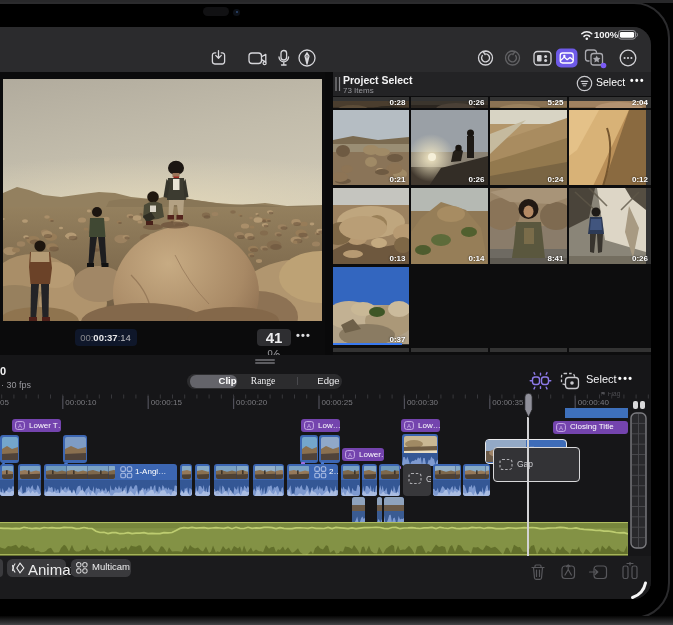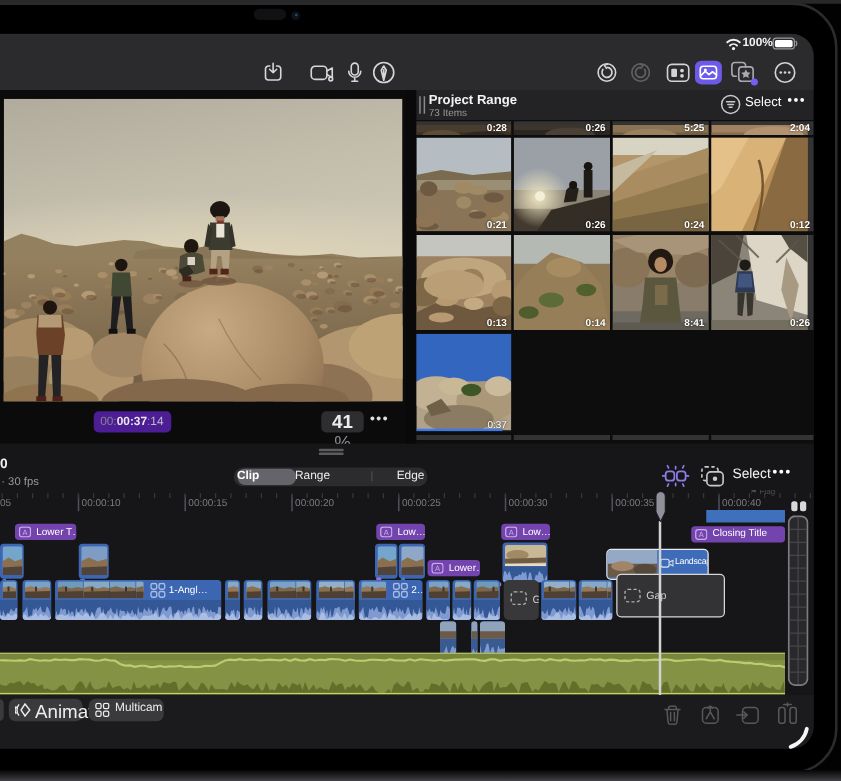--- a/index.html
+++ b/index.html
@@ -293,34 +293,34 @@
 <circle cx="37" cy="167" r="5.6" fill="#1d150e"></circle>
 <path d="M27 173 L47 173 L49 189 L47 205 L27.5 205 L26 188 Z" fill="#6b4228"></path>
 <path d="M28 173 L46 173 L46.5 183 L27.5 183 Z" fill="#b39a74"></path>
 <path d="M28 205 L36 205 L33 240 L27.5 239 Z" fill="#232326"></path>
 <path d="M38 205 L46 205 L45.5 239 L39.5 240 Z" fill="#232326"></path>
 <rect x="26" y="238" width="8" height="4.5" fill="#4e2019"></rect>
             <rect x="39" y="238" width="8" height="4.5" fill="#4e2019"></rect>
 </g>
 
 </svg>
-<div class="ab" style="left:74.5px;top:257px;width:62px;height:17px;background:#4c1d95;border-radius:4px;color:#fff;font-size:9.5px;line-height:17px;text-align:center;"><span style="color:#86868a">00:</span><span style="color:#e8e8ea;font-weight:700">00:37</span><span style="color:#86868a">:</span><span style="color:#bebec2">14</span></div>
+<div class="ab" style="left:74.5px;top:257px;width:62px;height:17px;background:#0f172a;border-radius:4px;color:#fff;font-size:9.5px;line-height:17px;text-align:center;"><span style="color:#86868a">00:</span><span style="color:#e8e8ea;font-weight:700">00:37</span><span style="color:#86868a">:</span><span style="color:#bebec2">14</span></div>
 <div class="ab" style="left:257px;top:257px;width:34px;height:17px;background:#2e2e31;border-radius:4px;font-size:15px;line-height:17px;text-align:center;"><span style="color:#ededef;font-weight:700">41</span> <span style="color:#8a8a8e">%</span></div>
 <div class="ab" style="left:296px;top:255px;width:20px;height:17px;color:#dedee0;font-size:11px;font-weight:700;line-height:16px;letter-spacing:1.2px;">•••</div>
 </div>
 <div class="ab" style="left:325px;top:45px;width:8px;height:283px;background:#09090a;"></div>
 <div class="ab" style="left:333px;top:45px;width:318px;height:283px;background:#0d0d0e;overflow:hidden;">
 <div class="ab" style="left:0;top:0;width:318px;height:24px;background:#232325;"></div>
 <svg class="ab" style="left:1px;top:4px" width="8" height="16" viewBox="0 0 8 16">
           <g stroke="#8a8a8e" stroke-width="1.2">
             <line x1="2" y1="1" x2="2" y2="15"></line>
             <line x1="5.5" y1="1" x2="5.5" y2="15"></line>
           </g>
         </svg>
-<div class="ab" style="left:10px;top:2px;width:120px;height:12px;color:#f2f2f3;font-size:10.5px;font-weight:700;">Project Range</div>
+<div class="ab" style="left:10px;top:2px;width:120px;height:12px;color:#f2f2f3;font-size:10.5px;font-weight:700;">Project Select</div>
 <div class="ab" style="left:10px;top:13.5px;width:120px;height:10px;color:#98989d;font-size:8px;">73 Items</div>
 <svg class="ab" style="left:243px;top:3px" width="17" height="17" viewBox="0 0 17 17">
 <circle cx="8.5" cy="8.5" r="7.2" fill="none" stroke="#cacace" stroke-width="1.2"></circle>
 <g stroke="#cacace" stroke-width="1.1" stroke-linecap="round">
             <line x1="5.2" y1="6.4" x2="11.8" y2="6.4"></line>
             <line x1="6.2" y1="8.6" x2="10.8" y2="8.6"></line>
             <line x1="7.3" y1="10.8" x2="9.7" y2="10.8"></line>
           </g>
         </svg>
 <div class="ab" style="left:263px;top:4px;width:36px;height:14px;color:#fff;font-size:10.5px;">Select</div>
@@ -453,34 +453,34 @@
             <rect x="0" y="0" width="77" height="39" fill="#3366bf"></rect>
             <rect x="0" y="38" width="77" height="39" fill="#b0a188"></rect>
             <rect width="77" height="38" fill="#3366bf"></rect>
             <ellipse cx="16" cy="48" rx="22" ry="14" fill="#c2b193"></ellipse>
             <ellipse cx="56" cy="54" rx="24" ry="16" fill="#ab9878"></ellipse>
             <ellipse cx="34" cy="68" rx="28" ry="11" fill="#8a7b62"></ellipse>
             <ellipse cx="66" cy="42" rx="11" ry="8" fill="#cbbb9c"></ellipse>
             <ellipse cx="30" cy="42" rx="12" ry="7" fill="#c9b896"></ellipse>
             <ellipse cx="44" cy="45" rx="8" ry="5" fill="#3e5626"></ellipse>
             <path d="M8 58 L20 52 L28 62 L12 66 Z" fill="#6e6049"></path>
-          </svg><div class="ab" style="right:3px;bottom:1px;color:#fff;font-size:8px;font-weight:400;text-shadow:0 0 2px rgba(0,0,0,.8);margin-top:36px;">0:37</div><div class="ab" style="left:0;bottom:0;width:92%;height:2.5px;background:#3a7af0;"></div></div>
+          </svg><div class="ab" style="right:3px;bottom:1px;color:#fff;font-size:8px;font-weight:700;text-shadow:0 0 2px rgba(0,0,0,.8);margin-top:36px;">0:37</div><div class="ab" style="left:0;bottom:0;width:92%;height:2.5px;background:#3a7af0;"></div></div>
 <div class="ab" style="left:0px;top:275.5px;width:75.5px;height:4.5px;overflow:hidden;background:#333;"></div>
 <div class="ab" style="left:78px;top:275.5px;width:76.5px;height:4.5px;overflow:hidden;background:#333;"></div>
 <div class="ab" style="left:157px;top:275.5px;width:76.5px;height:4.5px;overflow:hidden;background:#333;"></div>
 <div class="ab" style="left:236px;top:275.5px;width:82px;height:4.5px;overflow:hidden;background:#333;"></div>
 </div>
 <div class="ab" style="left:0;top:328px;width:651px;height:244px;background:#161618;">
 <div class="ab" style="left:255px;top:3.5px;width:20px;height:2px;border-radius:1px;background:#5c5c60;"></div>
 <div class="ab" style="left:255px;top:7px;width:20px;height:2px;border-radius:1px;background:#5c5c60;"></div>
 <div class="ab" style="left:0px;top:10px;color:#f2f2f3;font-size:11px;font-weight:700;">0</div>
 <div class="ab" style="left:1px;top:25px;color:#98989d;font-size:9px;">· 30 fps</div>
 <div class="ab" style="left:187px;top:18.5px;width:155px;height:15px;background:#2c2c2e;border-radius:7.5px;"></div>
-<div class="ab" style="left:189.5px;top:20px;width:47px;height:12.5px;background:#64646a;border-radius:6px;color:#fff;font-size:9.5px;font-weight:700;text-align:left;line-height:12.5px;">Clip</div>
-<div class="ab" style="left:223px;top:20px;width:54px;height:17px;color:#ededef;font-size:9.5px;text-align:center;line-height:12.5px;">Range</div>
+<div class="ab" style="left:189.5px;top:20px;width:47px;height:12.5px;background:#64646a;border-radius:6px;color:#fff;font-size:9.5px;font-weight:700;text-align:right;line-height:12.5px;">Clip</div>
+<div class="ab" style="left:236px;top:20px;width:54px;height:17px;color:#ededef;font-size:9.5px;text-align:center;line-height:12.5px;font-family:Liberation Serif, serif;">Range</div>
 <div class="ab" style="left:296.5px;top:22px;width:1px;height:8px;background:#4a4a4e;"></div>
 <div class="ab" style="left:294.5px;top:20px;width:45px;height:12.5px;color:#ededef;font-size:9.5px;text-align:right;line-height:12.5px;">Edge</div>
 <svg class="ab" style="left:528px;top:13px" width="120" height="26" viewBox="0 0 120 26">
 <g fill="none" stroke="#8d7ae8" stroke-width="1.4" stroke-linecap="round">
 <rect x="4.5" y="9" width="7" height="7.5" rx="2.4"></rect>
             <rect x="13.5" y="9" width="7" height="7.5" rx="2.4"></rect>
 <path d="M12.5 5.2 v1.8 M12.5 18.6 v1.8 M6 4.6 l0.8 1.7 M19 4.6 l-0.8 1.7 M6 20.9 l0.8-1.7 M19 20.9 l-0.8-1.7 M2.2 12.75 h1.8 M21 12.75 h1.8"></path>
 </g>
 <g fill="none" stroke="#c9c9cd" stroke-width="1.3" stroke-linejoin="round">
 <rect x="33.5" y="5.5" width="13" height="11" rx="3" stroke-dasharray="2.6 2"></rect>
@@ -937,21 +937,21 @@
                 <rect x="12" y="4.3" width="1.6" height="3.8" fill="#2c2620" opacity="0.8"></rect>
                 <rect x="20.3" width="0.7" height="13.5" fill="#2c3e66" opacity="0.6"></rect>
               </g>
             </svg></div>
           <svg class="ab" style="left:0;top:16px" width="27" height="16" viewBox="0 0 27 16">
             <rect width="27" height="16" fill="#345795"></rect>
             <polygon points="0,16 0.0,4.9 1.2,5.0 2.5,8.0 3.7,11.4 4.9,14.2 6.1,6.5 7.4,6.9 8.6,4.8 9.8,8.8 11.0,5.1 12.3,6.9 13.5,14.2 14.7,14.2 16.0,14.2 17.2,10.4 18.4,14.2 19.6,7.1 20.9,14.2 22.1,10.2 23.3,6.1 24.5,5.1 25.8,14.2 27.0,7.8 27,16" fill="#7e9ad0"></polygon>
             <polygon points="0,16 0.0,12.5 2.1,13.7 4.2,13.0 6.2,12.0 8.3,12.1 10.4,15.4 12.5,11.0 14.5,15.4 16.6,11.5 18.7,11.7 20.8,15.4 22.8,11.2 24.9,10.4 27.0,10.7 27,16" fill="#b9c8e8" opacity="0.75"></polygon>
           </svg>
         </div>
-<div class="ab" style="left:493px;top:104px;width:87px;height:35px;border-radius:4px;background:#333336;border:1.2px solid #d8d8da;overflow:hidden;">
+<div class="ab" style="left:493px;top:92px;width:87px;height:35px;border-radius:4px;background:#333336;border:1.2px solid #d8d8da;overflow:hidden;">
           <svg class="ab" style="left:5px;top:10px" width="14" height="13" viewBox="0 0 14 13">
             <rect x="1" y="1.5" width="12" height="10" rx="2.5" fill="none" stroke="#aeaeb2" stroke-width="1.1" stroke-dasharray="2.5 1.8"></rect>
           </svg>
           <div class="ab" style="left:23px;top:11px;color:#cdcdd1;font-size:8.5px;">Gap</div>
         </div>
 <div class="ab" style="left:352px;top:142px;width:13px;height:27px;border-radius:3px;overflow:hidden;background:#4a74c0;"><svg width="13" height="27" viewBox="0 0 13 27">
             <rect width="13" height="14" fill="#8fa3bd"></rect>
             <rect y="8" width="13" height="6" fill="#6b5a48"></rect>
             <rect y="14" width="13" height="13" fill="#3a5b92"></rect>
             <polygon points="0,13 0.0,11.5 1.3,11.5 2.6,11.5 3.9,9.1 5.2,5.5 6.5,11.5 7.8,11.5 9.1,7.3 10.4,5.5 11.7,7.9 13.0,6.8 13,13" transform="translate(0,14)" fill="#7e9ad0"></polygon>

